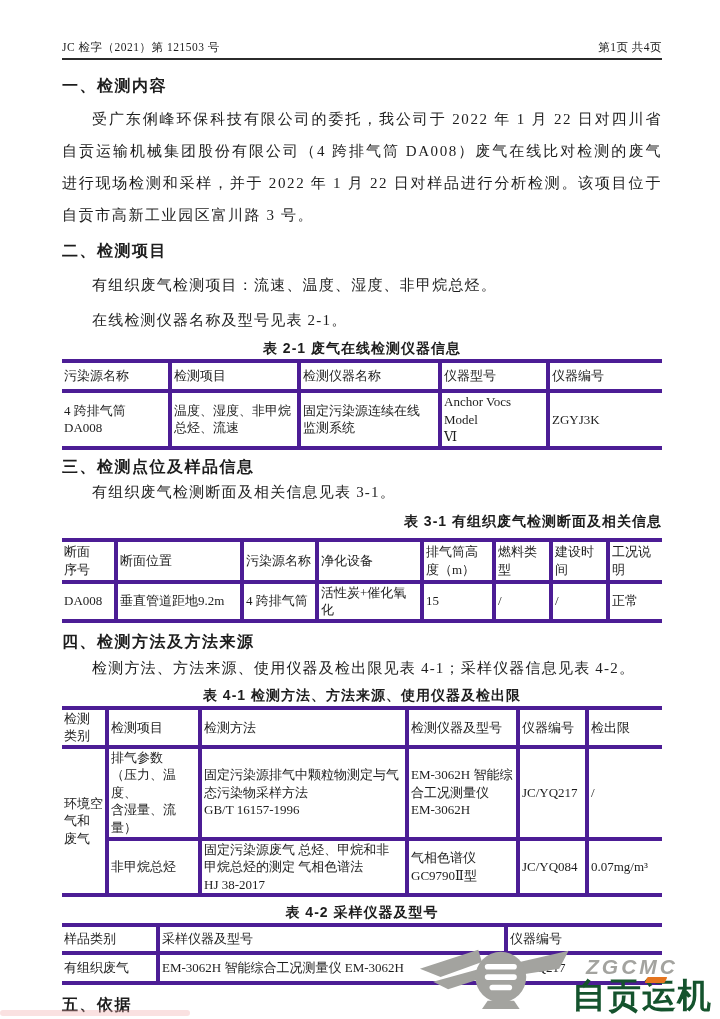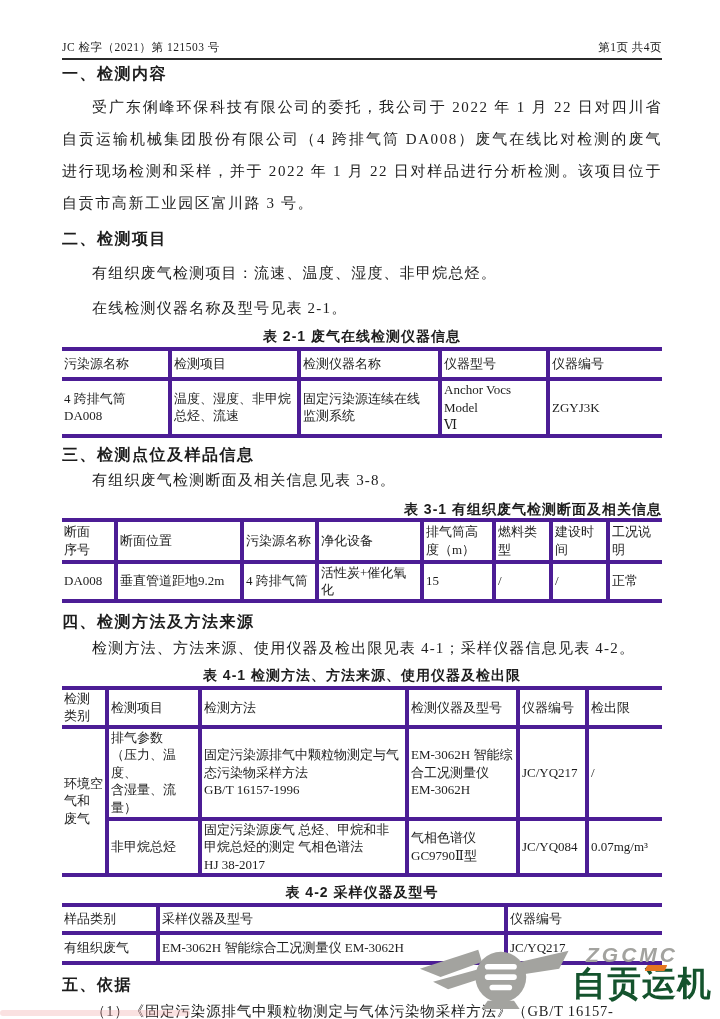--- a/index.html
+++ b/index.html
@@ -5,49 +5,49 @@
   html,body{margin:0;padding:0;background:#ffffff;}
   .page{position:relative;width:720px;height:1019px;background:#fff;overflow:hidden;
         font-family:"Liberation Serif","DejaVu Serif",serif;color:#1d1d1d;}
   .content{padding:40px 58px 0 62px;}
   
   .doc-header{display:flex;justify-content:space-between;align-items:flex-end;
         font-size:11.5px;letter-spacing:.5px;padding-bottom:3px;border-bottom:2px solid #2b2b2b;}
   
   .sec-h{font-family:"Liberation Sans","DejaVu Sans",sans-serif;font-weight:bold;
         font-size:16px;line-height:19px;letter-spacing:1.5px;margin:0;}
-  .mt-h1{margin-top:4px;}
+  .mt-h1{margin-top:16px;}
   
   .para{font-size:15px;line-height:32px;text-align:justify;text-indent:2em;
         letter-spacing:1.6px;margin:8px 0 0 0;}
   .para-line{font-size:15px;line-height:21px;text-indent:2em;letter-spacing:1.2px;margin:0;}
   .cite{font-size:14.5px;line-height:21px;margin:0 0 0 2em;letter-spacing:.8px;}
   
   .tbl-title{font-family:"Liberation Sans","DejaVu Sans",sans-serif;font-weight:bold;
         text-align:center;font-size:14px;line-height:18px;letter-spacing:1px;margin:0;}
   
   table{width:100%;border-collapse:collapse;table-layout:fixed;
         border-top:2px solid #1b1b1b;border-bottom:2px solid #1b1b1b;}
   th,td{border:4px solid #4c1d95;font-weight:normal;text-align:left;vertical-align:middle;
         white-space:pre-line;padding:0 2px;line-height:1.35;}
   th:first-child,td:first-child{border-left:none;}
   th:last-child,td:last-child{border-right:none;}
   .t21{font-size:13px;margin-top:2px;}
   .t21 th{height:26px;}
   .t21 td{height:40px;}
-  .t31{font-size:13px;margin-top:0;}
+  .t31{font-size:13px;margin-top:8px;}
   .t31 th{height:38px;}
   .t31 td{height:28px;}
   .t41{font-size:13px;margin-top:2px;}
   .t41 th{height:26px;}
   .t42{font-size:13px;margin-top:2px;}
   .t42 th{height:24px;}
   .t42 td{height:26px;}
   
-  .logo{position:absolute;right:8px;bottom:6px;display:flex;align-items:flex-start;}
+  .logo{position:absolute;right:8px;bottom:6px;display:flex;align-items:flex-end;}
   .logo-text{margin-left:-6px;}
   .logo-acronym{font-family:"Liberation Sans","DejaVu Sans",sans-serif;font-weight:bold;
         font-style:italic;font-size:21px;letter-spacing:3px;color:#a3a39f;padding-left:14px;line-height:20px;}
   .logo-name-wrap{position:relative;}
   .logo-name{font-family:"Liberation Sans","DejaVu Sans",sans-serif;font-weight:bold;
         font-size:34px;line-height:36px;color:#14532d;letter-spacing:1px;}
   .logo-accent{position:absolute;left:74px;top:0px;width:20px;height:6px;background:#e5751f;
         transform:skewX(-25deg);border-radius:1px;}
   .emblem{display:block;}
   .scan-artifact{position:absolute;left:0;bottom:3px;width:190px;height:6px;
@@ -96,21 +96,21 @@
         <td>固定污染源连续在线
 监测系统</td>
         <td>Anchor Vocs Model
 Ⅵ</td>
         <td>ZGYJ3K</td>
       </tr>
     </tbody>
       </table>
 
     <h2 class="sec-h" style="margin-top:7px;">三、检测点位及样品信息</h2>
-    <p class="para-line" style="margin-top:6px;">有组织废气检测断面及相关信息见表 3-8。</p>
+    <p class="para-line" style="margin-top:6px;">有组织废气检测断面及相关信息见表 3-1。</p>
 
     <p class="tbl-title" style="margin-top:9px;text-align:right;">表 3-1 有组织废气检测断面及相关信息</p>
     <table class="t31">
       <colgroup>
           <col style="width:9%">
           <col style="width:21%">
           <col style="width:12.5%">
           <col style="width:17.5%">
           <col style="width:12%">
           <col style="width:9.5%">

